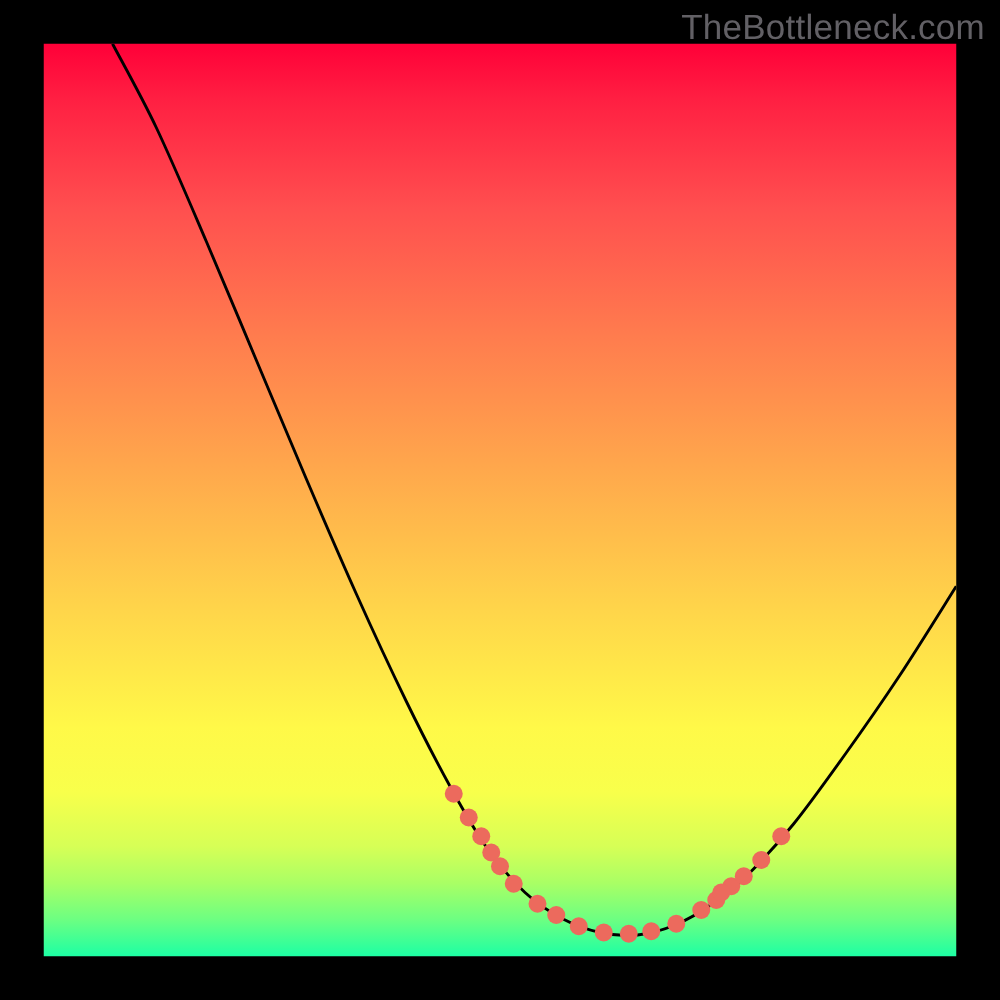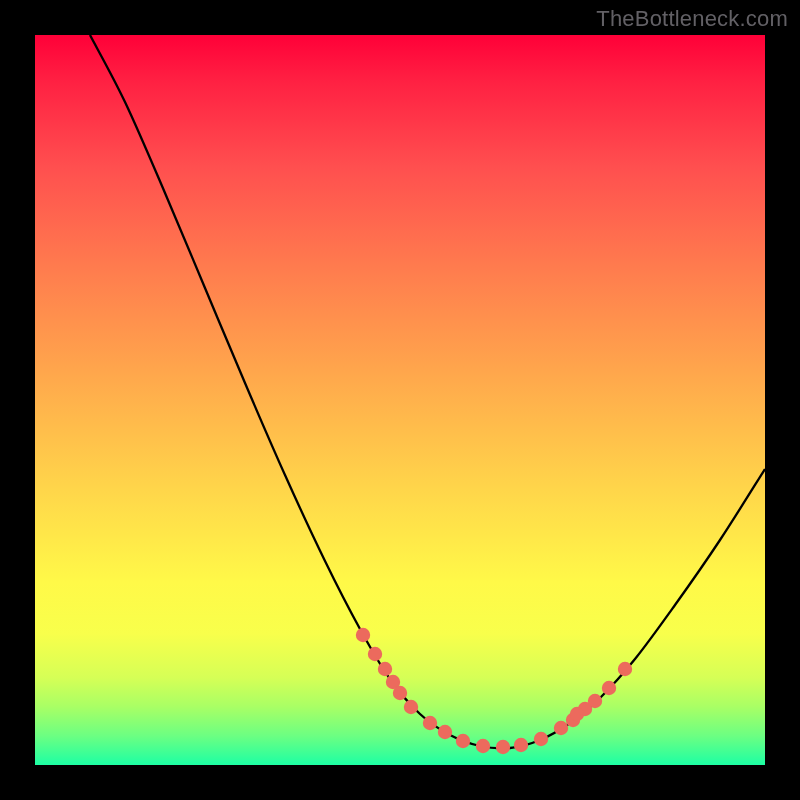--- a/index.html
+++ b/index.html
@@ -9,21 +9,21 @@
     width: 800px;
     height: 800px;
     background: #000;
   }
   .watermark {
     position: absolute;
     top: 6px;
     right: 12px;
     color: #626065;
     font-family: Arial, Helvetica, sans-serif;
-    font-size: 22px;
+    font-size: 28px;
     letter-spacing: 0.2px;
     z-index: 10;
   }
   .plot {
     position: absolute;
     left: 35px;
     top: 35px;
     width: 730px;
     height: 730px;
     background: linear-gradient(

